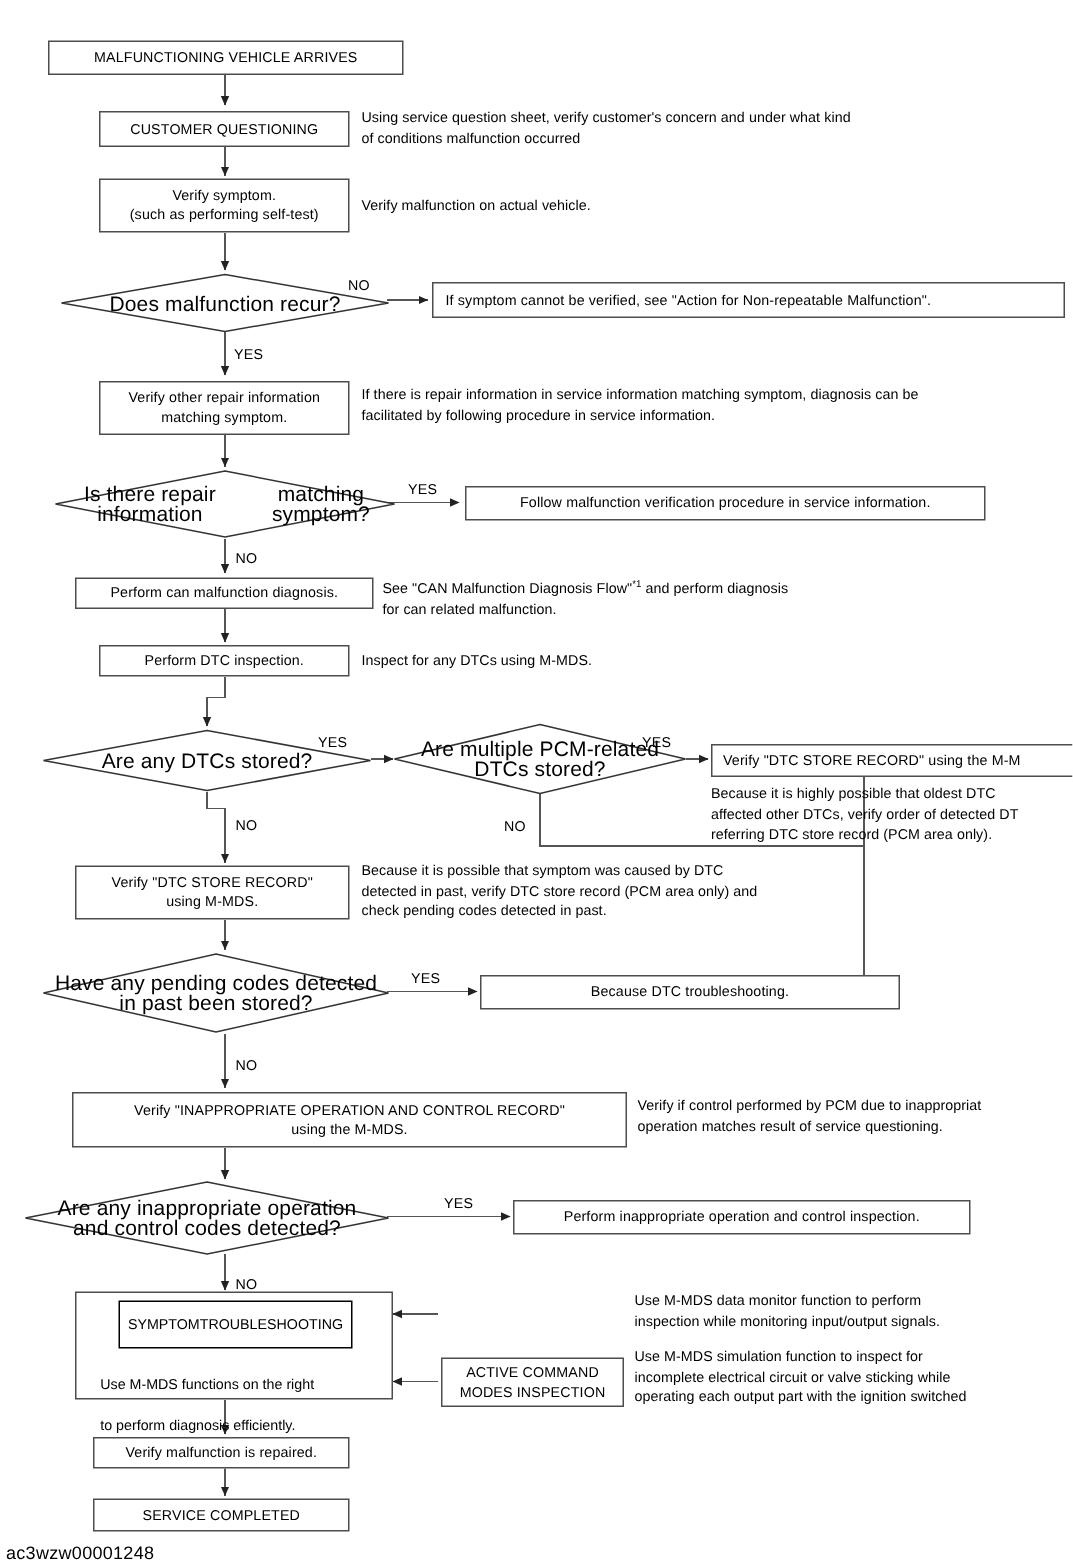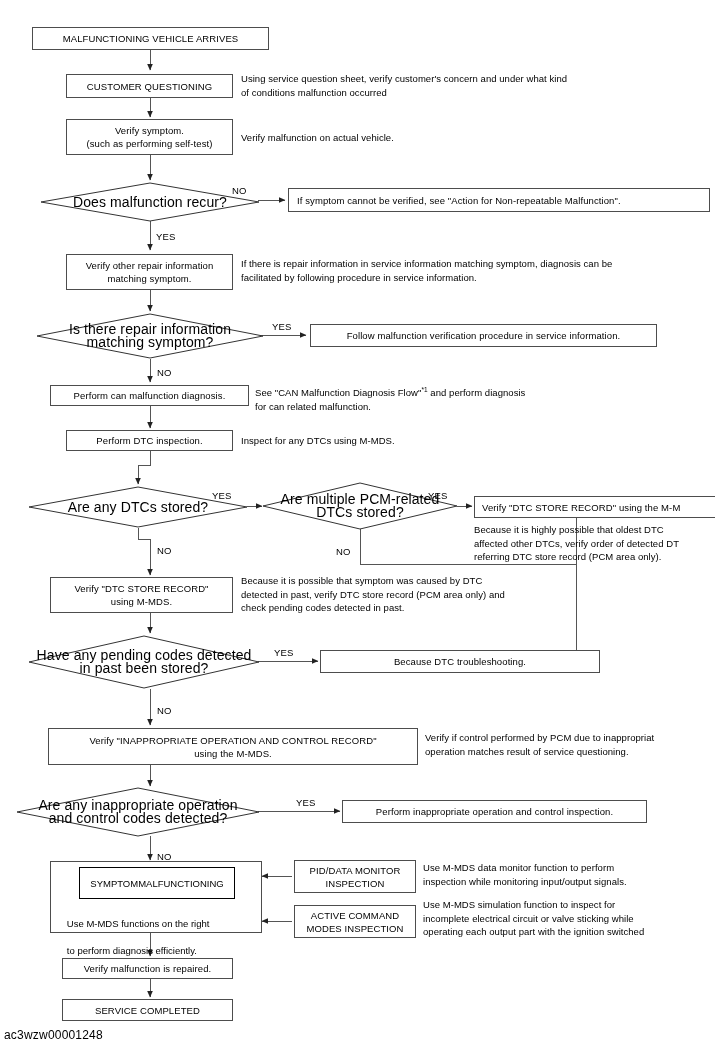--- a/index.html
+++ b/index.html
@@ -207,21 +207,21 @@
     <span>Verify other repair information</span>
     <span>matching symptom.</span>
   </div>
   <div class="note" style="left:241px;top:239px;">If there is repair information in service information matching symptom, diagnosis can be
 facilitated by following procedure in service information.</div>
 
   <div class="diamond-wrap" style="left:36px;top:295px;width:228px;height:46px;">
     <svg width="228" height="46" viewBox="0 0 228 46" xmlns="http://www.w3.org/2000/svg">
       <polygon points="114,1 227,23 114,45 1,23" fill="#ffffff" stroke="#333333" stroke-width="1"></polygon>
     </svg>
-    <div class="diamond-label" style="flex-direction:column;">
+    <div class="diamond-label" style="">
       <span>Is there repair information</span>
       <span>matching symptom?</span>
     </div>
   </div>
   <div class="edge-label" style="left:272px;top:303px;">YES</div>
   <div class="edge-label" style="left:157px;top:349px;">NO</div>
 
   <div class="node" style="left:310px;top:306px;width:347px;height:23px;">
     <span>Follow malfunction verification procedure in service information.</span>
   </div>
@@ -310,32 +310,28 @@
   <div class="edge-label" style="left:296px;top:779px;">YES</div>
   <div class="edge-label" style="left:157px;top:833px;">NO</div>
 
   <div class="node" style="left:342px;top:782px;width:305px;height:23px;">
     <span>Perform inappropriate operation and control inspection.</span>
   </div>
 
   <div class="symptom-box" style="left:50px;top:843px;width:212px;height:72px;">
     <div class="symptom-title" style="left:28px;top:5px;width:156px;height:32px;">
       <span>SYMPTOM</span>
-      <span>MALFUNCTIONING</span>
+      <span>TROUBLESHOOTING</span>
     </div>
     <div class="symptom-sub" style="left:0;top:41px;">
       <span>Use M-MDS functions on the right</span><br>
       <span>to perform diagnosis efficiently.</span>
     </div>
   </div>
 
-  <div class="node" style="left:294px;top:842px;width:122px;height:33px;flex-direction:column;">
-    <span>PID/DATA MONITOR</span>
-    <span>INSPECTION</span>
-  </div>
   <div class="note" style="left:423px;top:843px;">Use M-MDS data monitor function to perform
 inspection while monitoring input/output signals.</div>
 
   <div class="node" style="left:294px;top:887px;width:122px;height:33px;flex-direction:column;">
     <span>ACTIVE COMMAND</span>
     <span>MODES INSPECTION</span>
   </div>
   <div class="note" style="left:423px;top:880px;">Use M-MDS simulation function to inspect for
 incomplete electrical circuit or valve sticking while
 operating each output part with the ignition switched</div>

